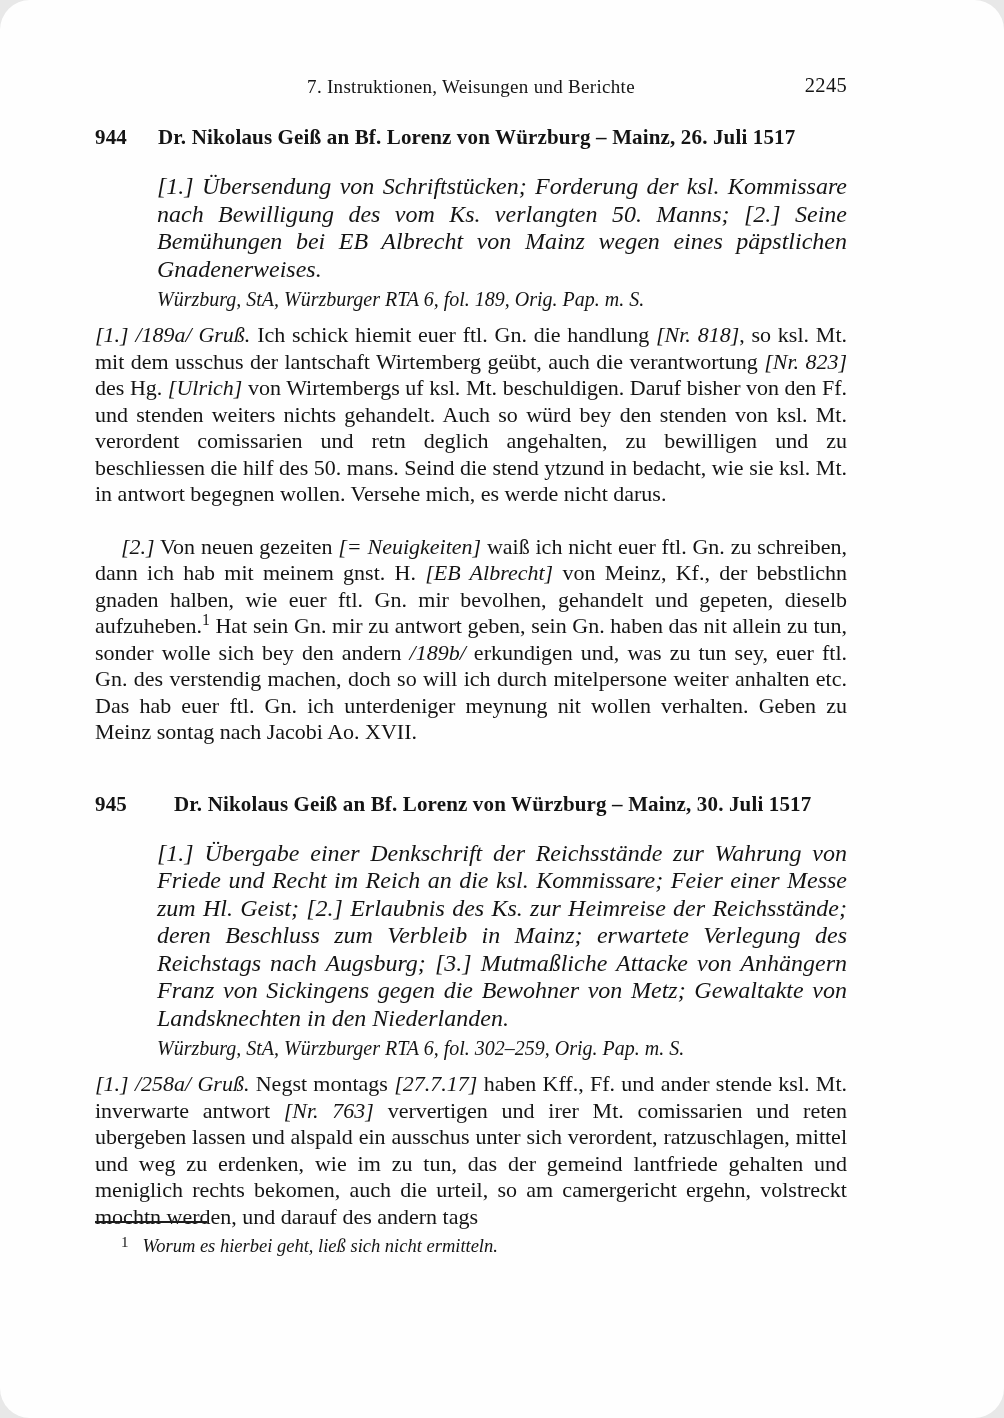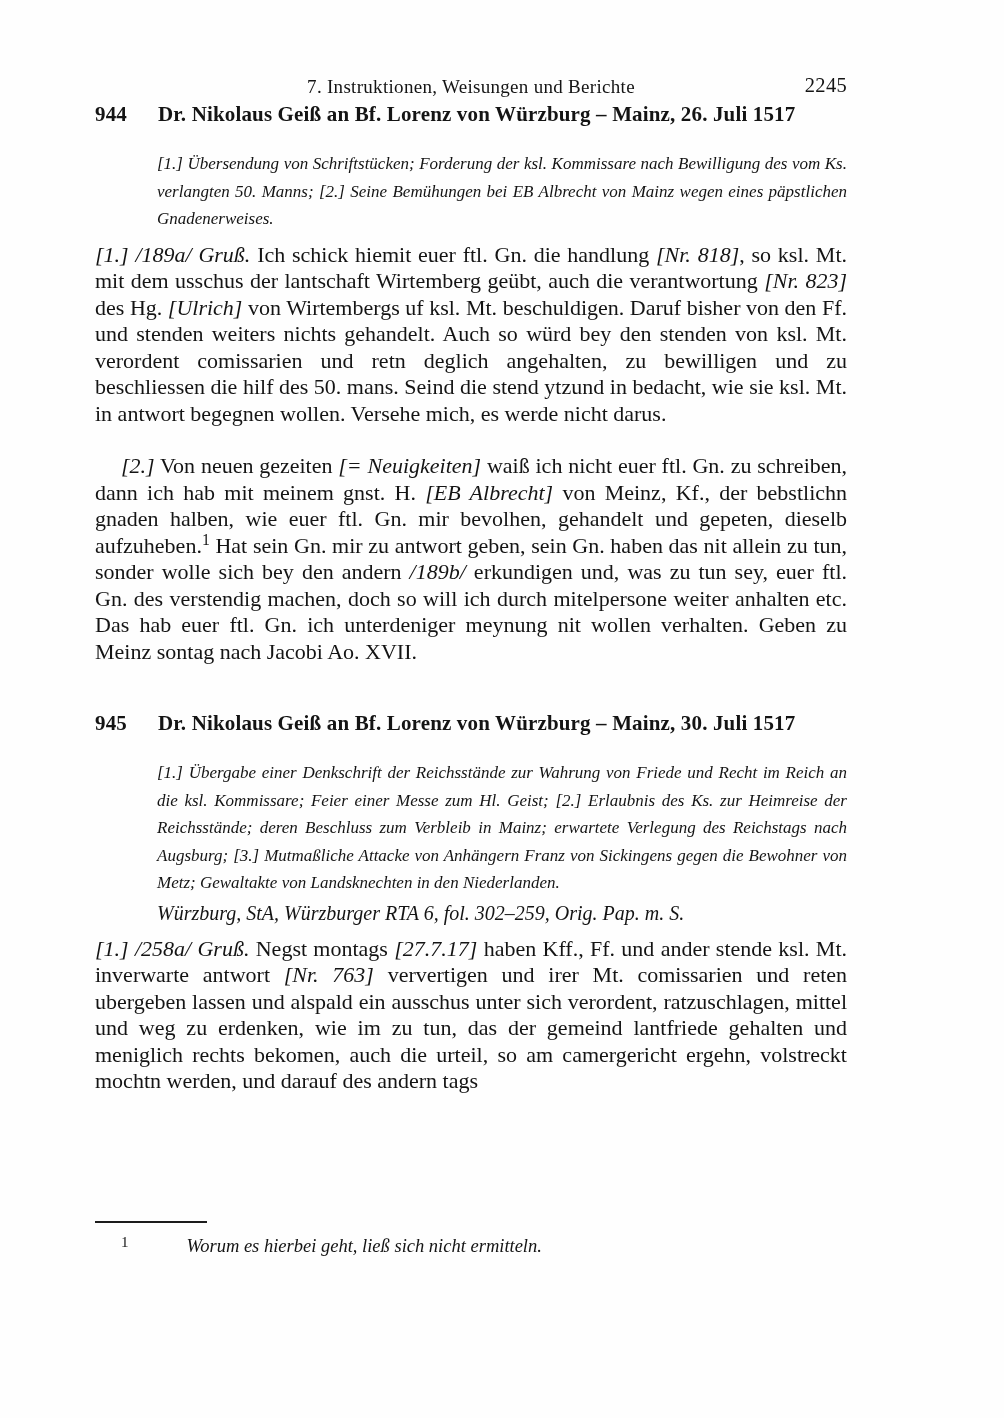--- a/index.html
+++ b/index.html
@@ -8,20 +8,21 @@
     font-family: "Liberation Serif", "DejaVu Serif", serif;
   }
   .page {
     position: relative;
     width: 1004px;
     height: 1418px;
     margin: 0 auto;
     background: #fefefe;
     color: #141414;
     overflow: hidden;
+    border-radius: 30px;
   }
   .textblock {
     position: absolute;
     left: 95px;
     top: 76px;
     width: 752px;
   }
   
   .running-head {
     position: relative;
@@ -39,29 +40,29 @@
     top: -2px;
     font-size: 20.5px;
   }
   
   .entry-heading {
     display: flex;
     font-weight: 700;
     font-size: 21px;
     letter-spacing: 0.15px;
   }
-  .entry-heading.first { }
-  .entry-heading.second { margin-top: 46px; }
+  .entry-heading.first { margin-top: 23px; }
+  .entry-heading.second { margin-top: 46px; gap: 16px; }
   .entry-number { width: 63px; flex: none; }
   .entry-title { flex: 1; }
   
   .entry-summary {
     margin: 23px 0 0 62px;
     font-style: italic;
-    font-size: 17px;
+    font-size: 24px;
     line-height: 27.5px;
     text-align: justify;
   }
   .entry-source {
     margin: 3px 0 0 62px;
     font-style: italic;
     font-size: 20px;
     line-height: 27px;
   }
   
@@ -96,38 +97,39 @@
     font-size: 18.5px;
     line-height: 24px;
   }
   .footnote-marker {
     display: inline-block;
     margin: 0 14px 0 26px;
     font-size: 15px;
     vertical-align: 5px;
     font-style: normal;
   }
-  .footnote-text { font-style: italic; margin-left: 44px; }
+  .footnote-text { font-style: italic; }
 </style>
 </head>
 <body>
 
 <div class="page">
   <div class="textblock">
 
     <div class="running-head">
       <span class="chapter-title">7. Instruktionen, Weisungen und Berichte</span>
       <span class="page-number">2245</span>
     </div>
 
     <div class="entry-heading first">
       <span class="entry-number">944</span>
       <span class="entry-title">Dr. Nikolaus Geiß an Bf. Lorenz von Würzburg – Mainz, 26. Juli 1517</span>
     </div>
     <div class="entry-summary">[1.] Übersendung von Schriftstücken; Forderung der ksl. Kommissare nach Bewilligung des vom Ks. verlangten 50. Manns; [2.] Seine Bemühungen bei EB Albrecht von Mainz wegen eines päpstlichen Gnadenerweises.</div>
+    <div class="entry-source">Würzburg, StA, Würzburger RTA 6, fol. 189, Orig. Pap. m. S.</div>
     <div class="entry-body">
       <p><span class="it">[1.] /189a/ Gruß.</span><span> Ich schick hiemit euer ftl. Gn. die handlung </span><span class="it">[Nr. 818]</span><span>, so ksl. Mt. mit dem usschus der lantschaft Wirtemberg geübt, auch die verantwortung </span><span class="it">[Nr. 823]</span><span> des Hg. </span><span class="it">[Ulrich]</span><span> von Wirtembergs uf ksl. Mt. beschuldigen. Daruf bisher von den Ff. und stenden weiters nichts gehandelt. Auch so würd bey den stenden von ksl. Mt. verordent comissarien und retn deglich angehalten, zu bewilligen und zu beschliessen die hilf des 50. mans. Seind die stend ytzund in bedacht, wie sie ksl. Mt. in antwort begegnen wollen. Versehe mich, es werde nicht darus.</span></p>
       <p class="indent"><span class="it">[2.]</span><span> Von neuen gezeiten </span><span class="it">[= Neuigkeiten]</span><span> waiß ich nicht euer ftl. Gn. zu schreiben, dann ich hab mit meinem gnst. H. </span><span class="it">[EB Albrecht]</span><span> von Meinz, Kf., der bebstlichn gnaden halben, wie euer ftl. Gn. mir bevolhen, gehandelt und gepeten, dieselb aufzuheben.</span><sup>1</sup><span> Hat sein Gn. mir zu antwort geben, sein Gn. haben das nit allein zu tun, sonder wolle sich bey den andern </span><span class="it">/189b/</span><span> erkundigen und, was zu tun sey, euer ftl. Gn. des verstendig machen, doch so will ich durch mitelpersone weiter anhalten etc. Das hab euer ftl. Gn. ich unterdeniger meynung nit wollen verhalten. Geben zu Meinz sontag nach Jacobi Ao. XVII.</span></p>
     </div>
 
     <div class="entry-heading second">
       <span class="entry-number">945</span>
       <span class="entry-title">Dr. Nikolaus Geiß an Bf. Lorenz von Würzburg – Mainz, 30. Juli 1517</span>
     </div>
     <div class="entry-summary">[1.] Übergabe einer Denkschrift der Reichsstände zur Wahrung von Friede und Recht im Reich an die ksl. Kommissare; Feier einer Messe zum Hl. Geist; [2.] Erlaubnis des Ks. zur Heimreise der Reichsstände; deren Beschluss zum Verbleib in Mainz; erwartete Verlegung des Reichstags nach Augsburg; [3.] Mutmaßliche Attacke von Anhängern Franz von Sickingens gegen die Bewohner von Metz; Gewaltakte von Landsknechten in den Niederlanden.</div>

